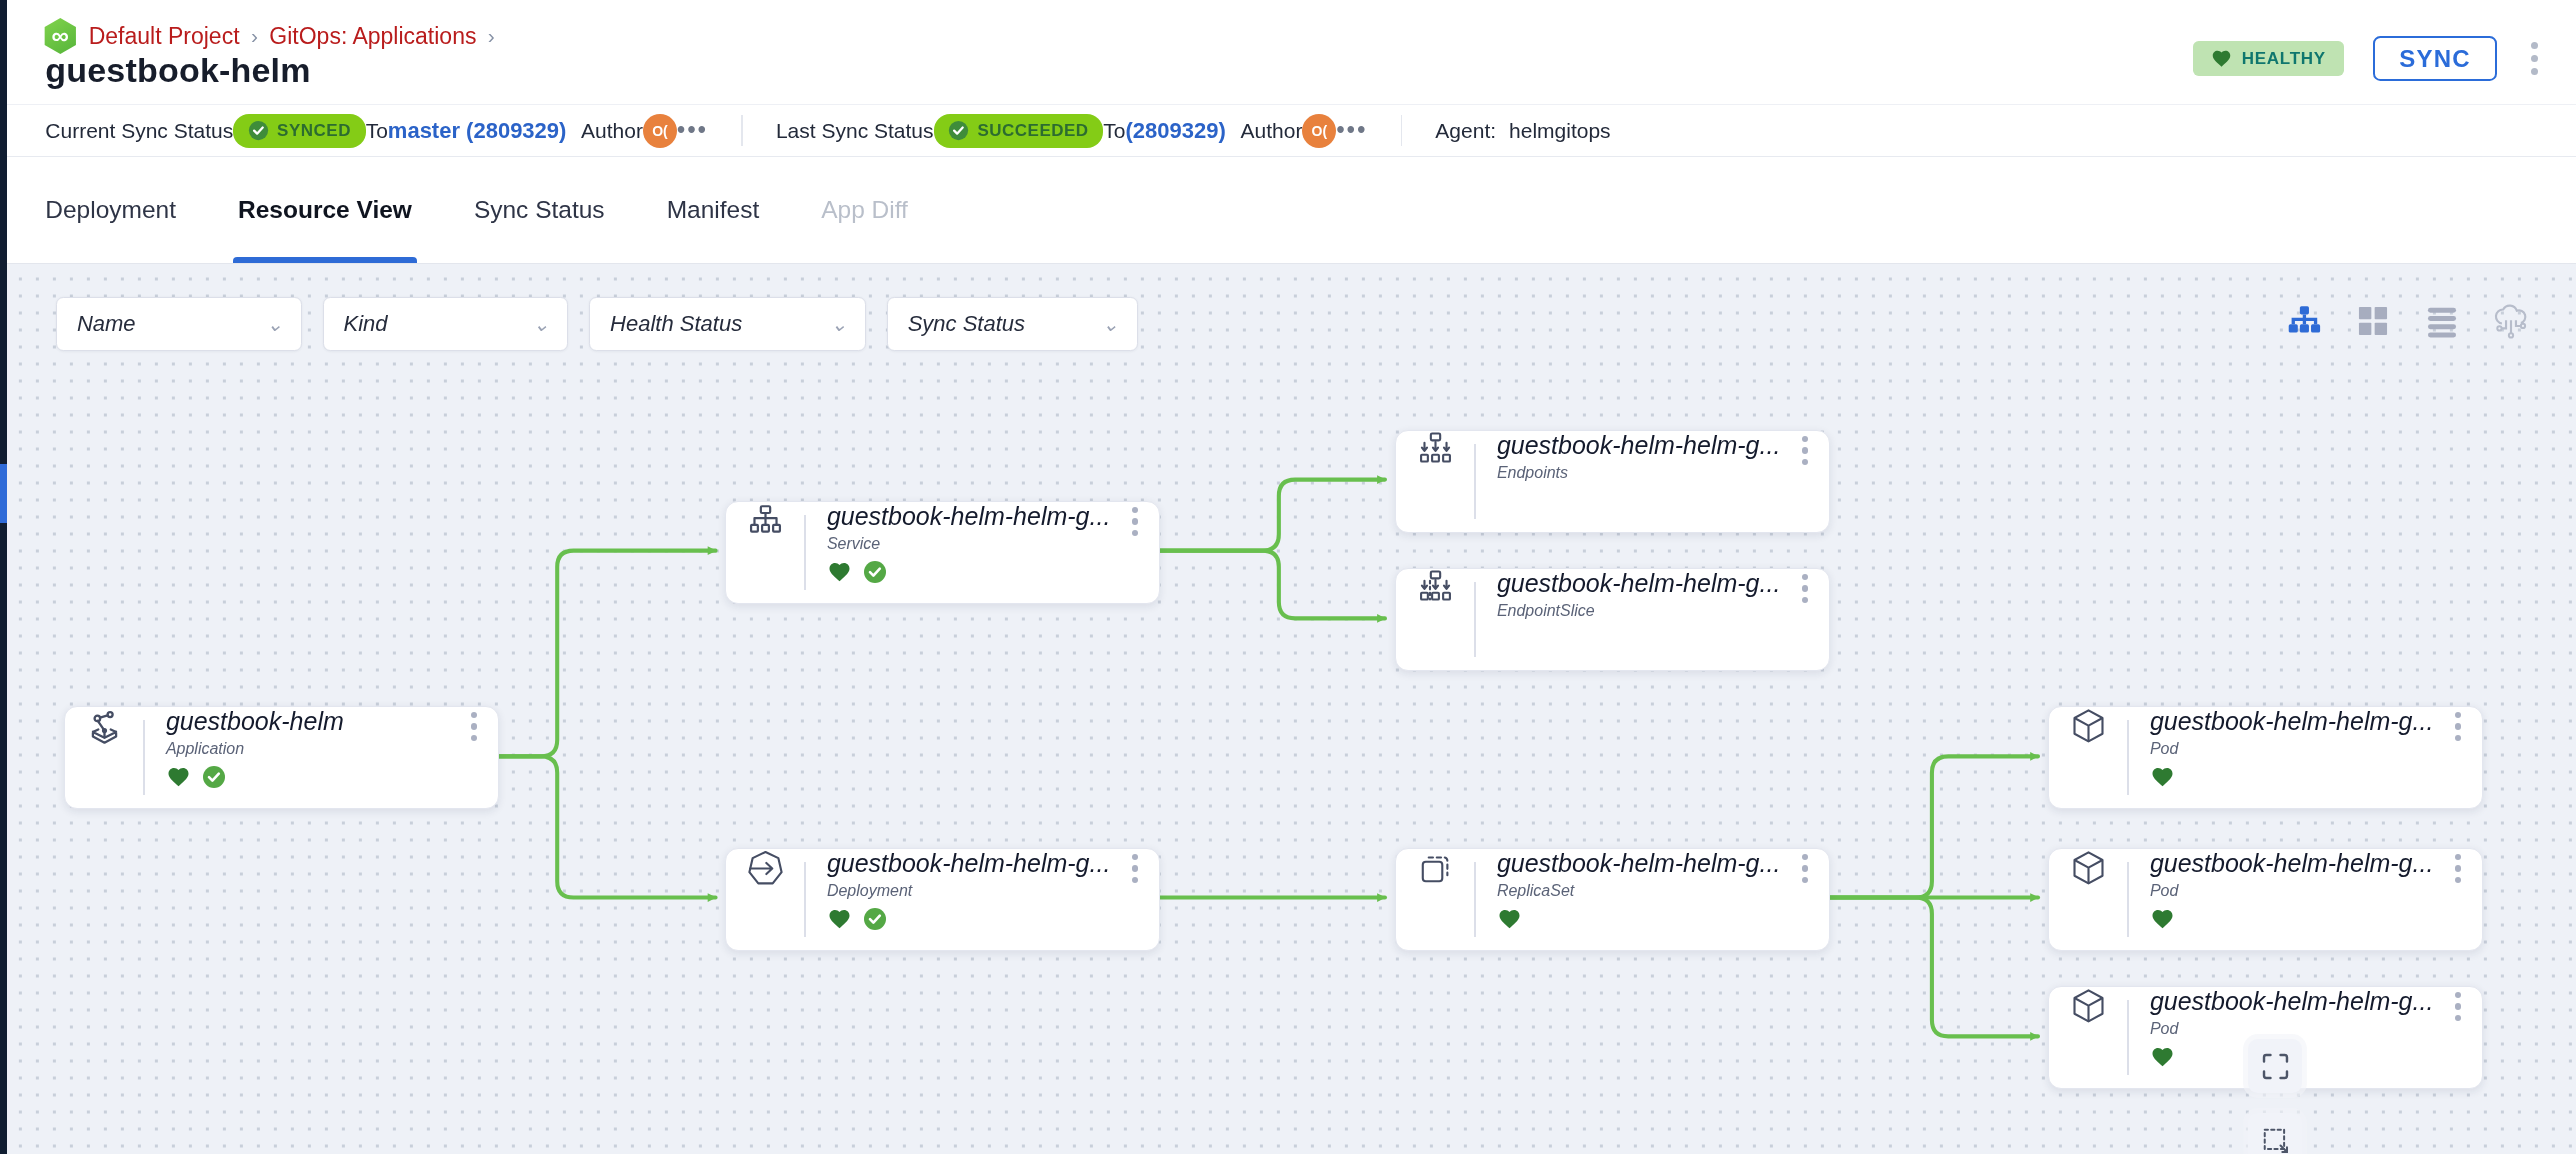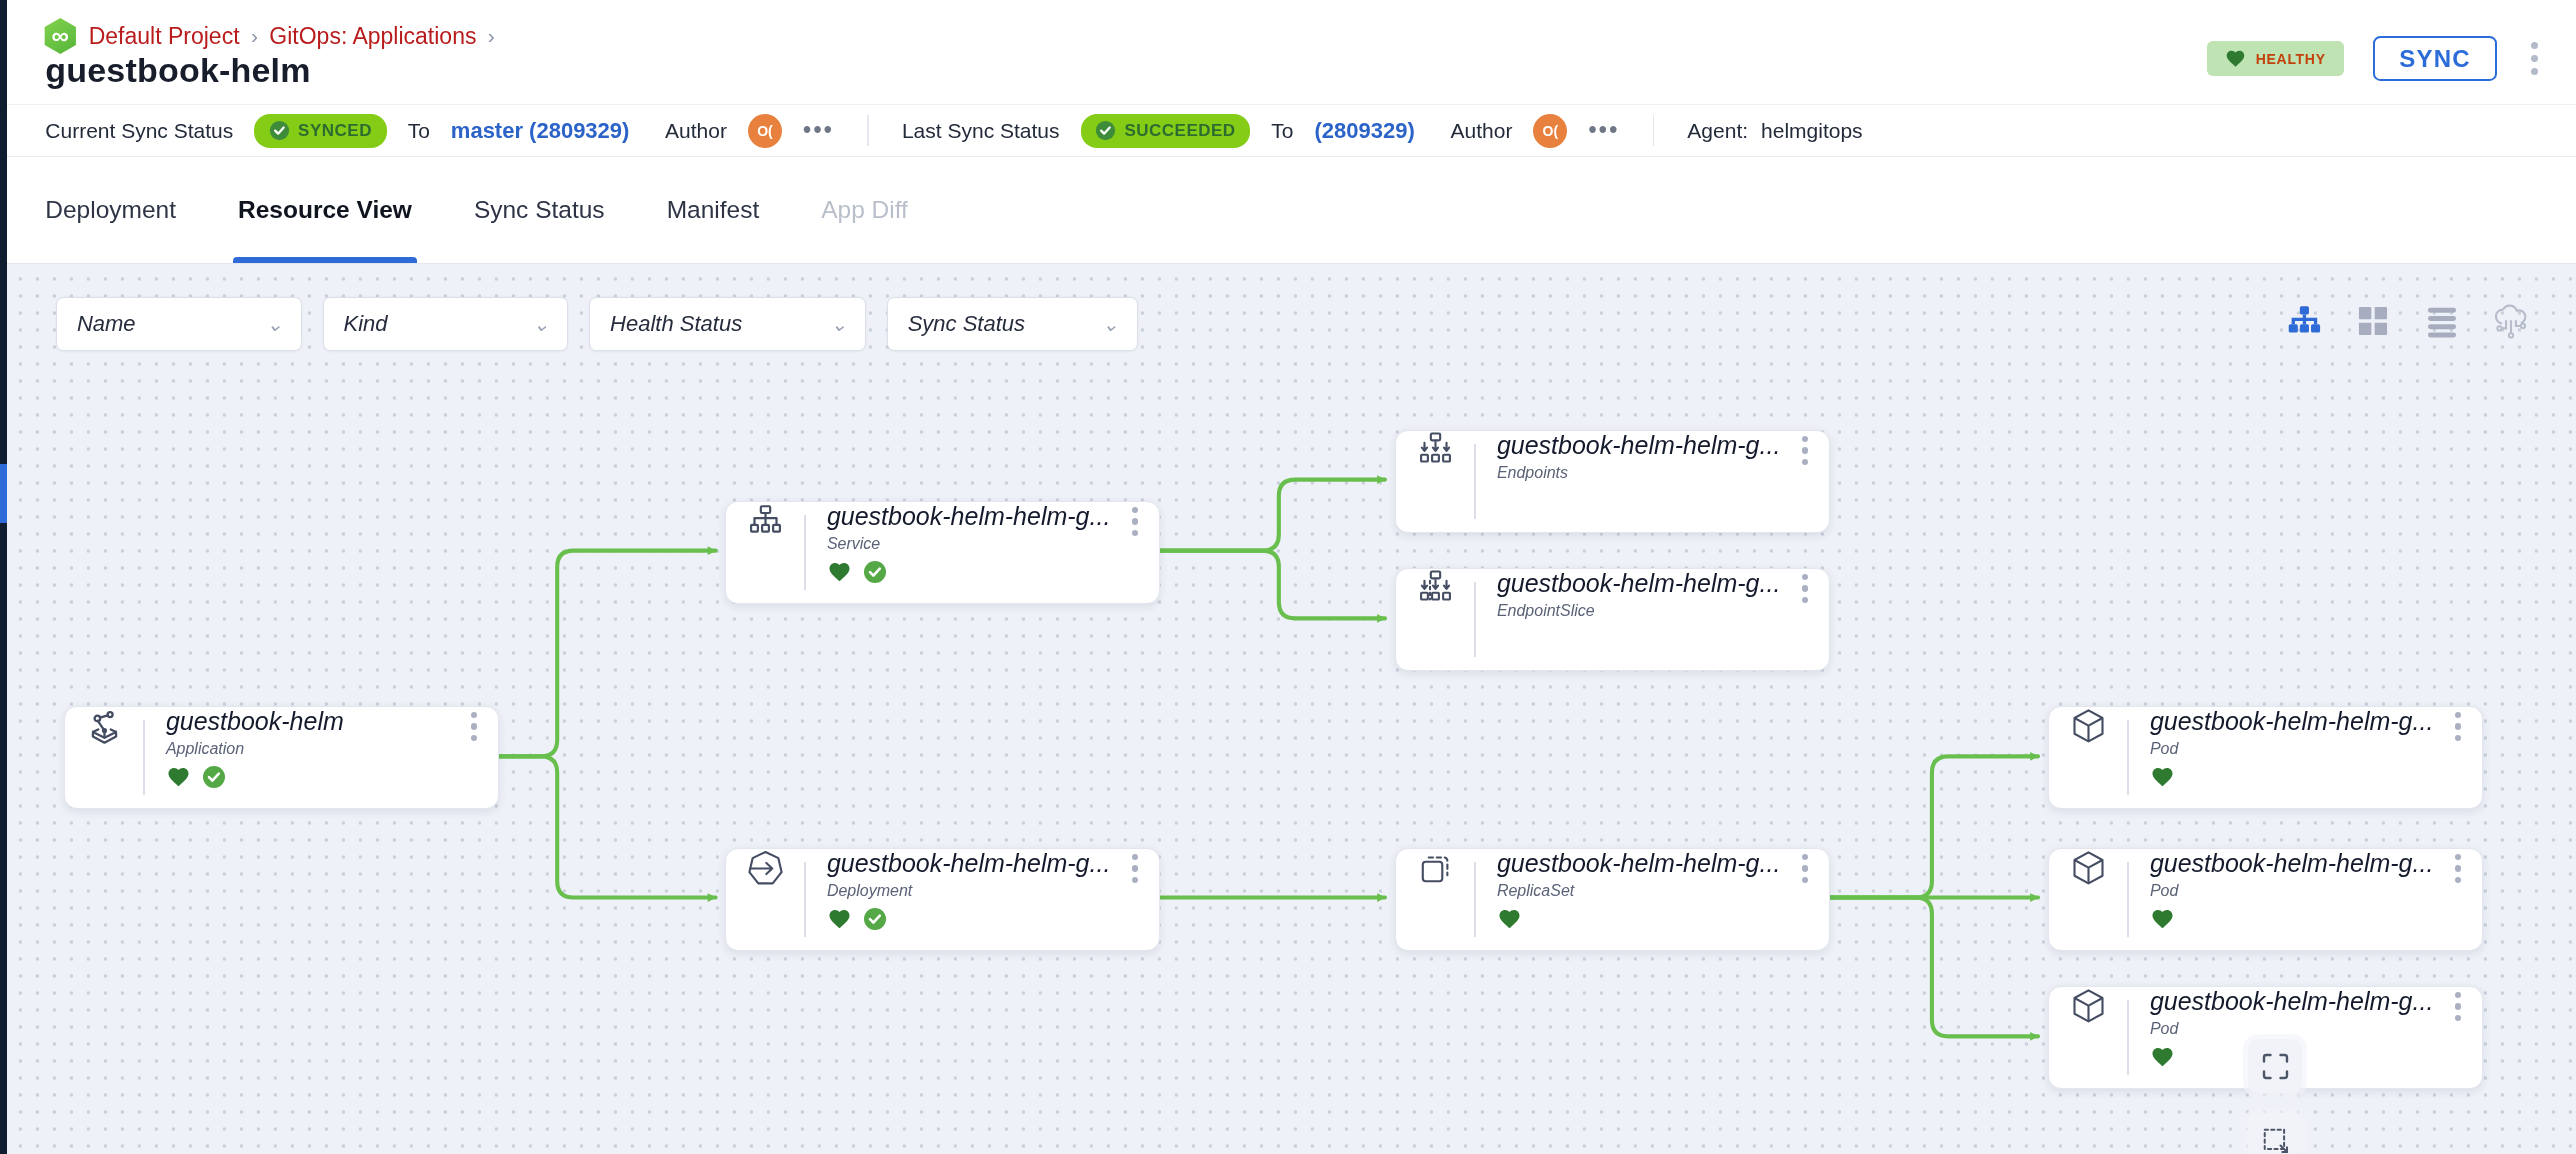--- a/index.html
+++ b/index.html
@@ -9,28 +9,28 @@
   .page{position:absolute;left:7.3px;top:0;width:2569px;height:1154px;}
 
   
   .header{position:relative;height:104px;background:#fff;}
   .breadcrumb{position:absolute;left:36px;top:18px;display:flex;align-items:center;gap:11.4px;font-size:23px;color:#2e6cd8;}
   .logo-hex{width:34px;height:36px;background:linear-gradient(145deg,#82d44d,#55b43a);clip-path:polygon(50% 0,96% 25%,96% 75%,50% 100%,4% 75%,4% 25%);display:flex;align-items:center;justify-content:center;color:#fff;font-size:24.5px;font-weight:bold;}
   .bc-link{color:#b91c1c;cursor:pointer;}
   .bc-sep{color:#8792a6;font-size:21px;}
   .page-title{position:absolute;left:38px;top:51px;font-size:34px;font-weight:700;color:#171d2b;letter-spacing:0.2px;}
   .header-right{position:absolute;right:33px;top:36px;display:flex;align-items:center;gap:29px;}
-  .health-badge{display:flex;align-items:center;gap:9.8px;background:#bfe3b2;color:#c2410c;font-weight:700;font-size:14px;letter-spacing:0.7px;padding:7.3px 18px;border-radius:5.7px;margin-left:10px;}
+  .health-badge{display:flex;align-items:center;gap:9.8px;background:#bfe3b2;color:#0f766e;font-weight:700;font-size:17px;letter-spacing:0.7px;padding:7.3px 18px;border-radius:5.7px;margin-left:10px;}
   .sync-btn{border:2.4px solid #2b6cd9;color:#2b6cd9;background:#fff;font-weight:700;font-size:24px;letter-spacing:1.2px;padding:6.5px 24.5px;border-radius:7.3px;font-family:"Liberation Sans",sans-serif;cursor:pointer;}
   .kebab{display:flex;flex-direction:column;gap:5.7px;padding:3.3px 4.9px;cursor:pointer;}
   .kebab i{width:7.3px;height:7.3px;border-radius:50%;background:#b3bac8;display:block;}
 
   
   .statusbar{position:relative;height:51px;background:#fff;border-top:1.6px solid #eef0f5;border-bottom:1.6px solid #e7eaf0;display:flex;align-items:center;padding:0 0 0 38px;font-size:21px;color:#232a3a;}
-  .sb-group{display:flex;align-items:center;gap:21px;}
+  .sb-group{display:flex;align-items:center;}
   .sb-badge{display:flex;align-items:center;gap:8.2px;background:#84cc16;color:#2c6c30;font-weight:700;font-size:17px;letter-spacing:0.5px;padding:6.5px 14.7px;border-radius:16px;}
   .sb-rev{color:#2b63c8;font-weight:700;font-size:22px;cursor:pointer;text-align:right;}
   .avatar{width:34px;height:34px;border-radius:50%;background:#e8813d;color:#fff;font-size:14px;font-weight:700;display:flex;align-items:center;justify-content:center;cursor:pointer;}
   .sb-more{color:#6f7787;font-size:23px;font-weight:700;letter-spacing:2.4px;cursor:pointer;}
   .sb-div{width:1.6px;height:31px;background:#e4e7ee;margin:0 33px;}
   .check-pill{width:21px;height:21px;}
 
   
   .tabs{position:relative;height:106px;background:#fff;border-bottom:1.6px solid #e3e6ed;display:flex;align-items:center;padding:0 0 0 38px;gap:62px;}
   .tab{position:relative;font-size:24.5px;color:#2e3446;font-weight:500;height:100%;display:flex;align-items:center;cursor:pointer;}

